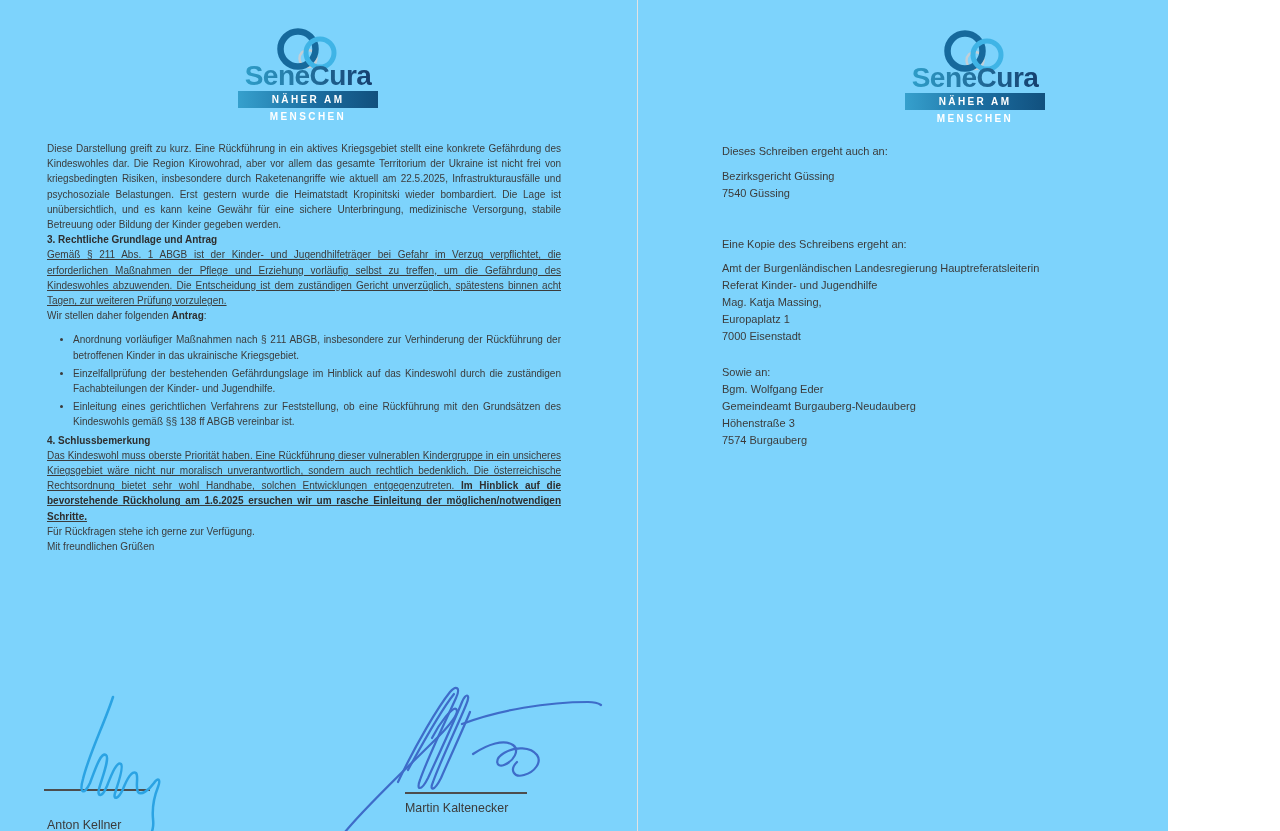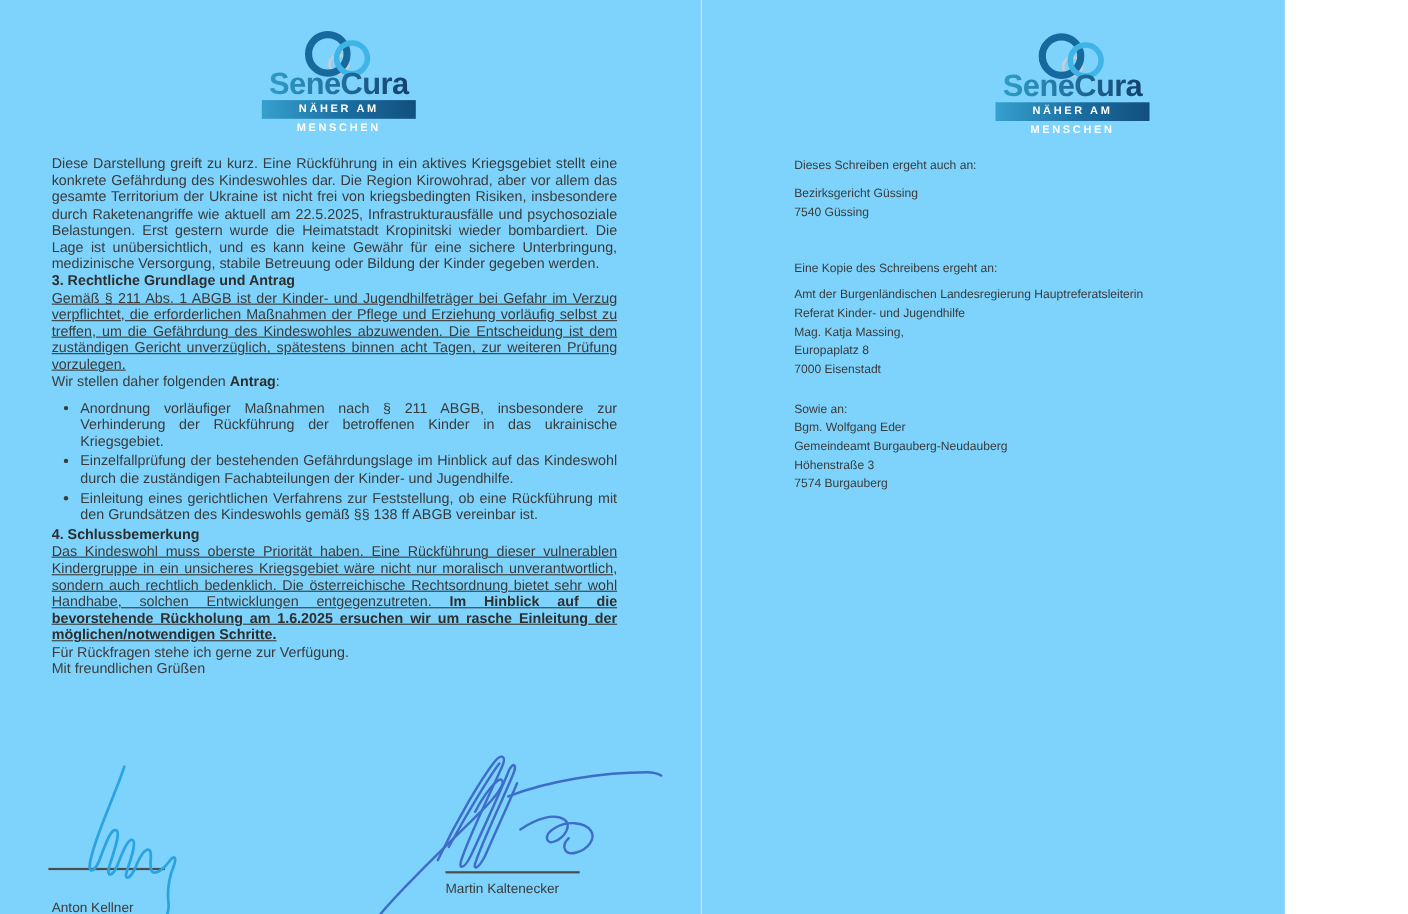--- a/index.html
+++ b/index.html
@@ -17,21 +17,21 @@
     position:absolute; top:71px; left:0; width:140px; height:17px; line-height:17px;
     text-align:center; font-size:10px; font-weight:bold; letter-spacing:2.4px;
     color:#ffffff; background:linear-gradient(90deg,#36a0cd 0%,#1b6da0 55%,#11507e 100%);
   }
   .logo-left  { left:238px; top:20px; }
   .logo-right { left:905px; top:22px; }
 
   
   .col-left {
     position:absolute; left:47px; top:141px; width:514px;
-    font-size:13px; line-height:15.2px; text-align:justify;
+    font-size:10px; line-height:15.2px; text-align:justify;
   }
   .col-left p { margin:0; }
   .sec-heading { font-weight:bold; color:#2e2e2e; margin:0; text-align:left; }
   .mt8  { margin-top:8px;text-decoration:underline; }
   .mt9  { margin-top:9px; }
   .mt11 { margin-top:11px; }
   .mt36 { margin-top:36px; }
   .mt31 { margin-top:31px; }
   .bold { font-weight:bold; color:#2e2e2e; }
   ul.antrag-list { margin:9px 0 0 0; padding-left:26px; }
@@ -152,21 +152,21 @@
     <div class="addr1">
       <div>Bezirksgericht Güssing</div>
       <div>7540 Güssing</div>
     </div>
 
     <div class="blk-label lbl2">Eine Kopie des Schreibens ergeht an:</div>
     <div class="addr2">
       <div>Amt der Burgenländischen Landesregierung Hauptreferatsleiterin</div>
       <div>Referat Kinder- und Jugendhilfe</div>
       <div>Mag. Katja Massing,</div>
-      <div>Europaplatz 8</div>
+      <div>Europaplatz 1</div>
       <div>7000 Eisenstadt</div>
     </div>
 
     <div class="blk-label lbl3">Sowie an:</div>
     <div class="addr3">
       <div>Bgm. Wolfgang Eder</div>
       <div>Gemeindeamt Burgauberg-Neudauberg</div>
       <div>Höhenstraße 3</div>
       <div>7574 Burgauberg</div>
     </div>

